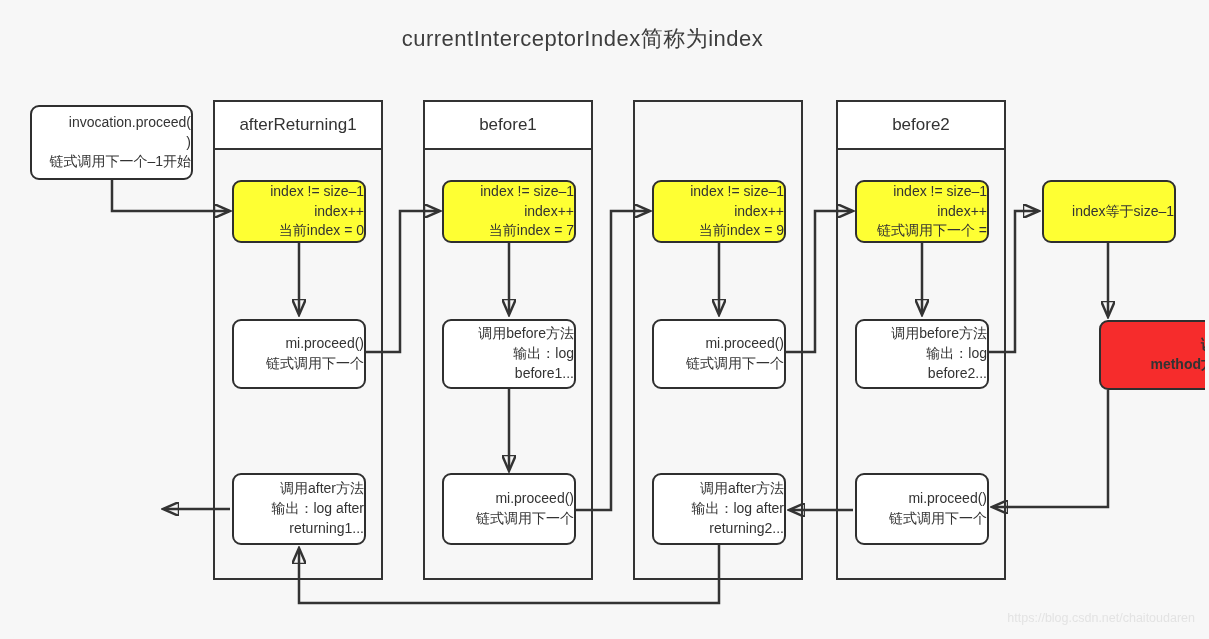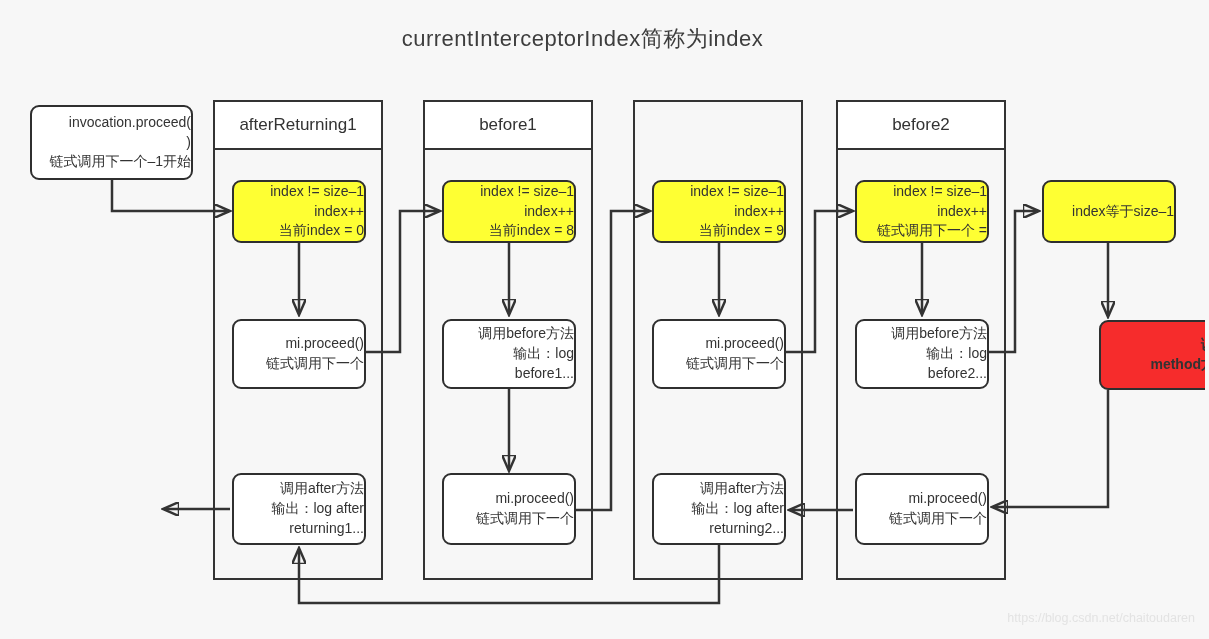--- a/index.html
+++ b/index.html
@@ -74,21 +74,21 @@
       <div>输出：log after</div>
       <div>returning1...</div>
     </div>
   </div>
 
   <div class="column col2">
     <div class="col-header">before1</div>
     <div class="node n-yellow node-yellow" style="background: rgb(254, 255, 51);">
       <div>index != size–1</div>
       <div>index++</div>
-      <div>当前index = 8</div>
+      <div>当前index = 7</div>
     </div>
     <div class="node n-mid">
       <div>调用before方法</div>
       <div>输出：log</div>
       <div>before1...</div>
     </div>
     <div class="node n-bot">
       <div>mi.proceed()</div>
       <div>链式调用下一个</div>
     </div>

